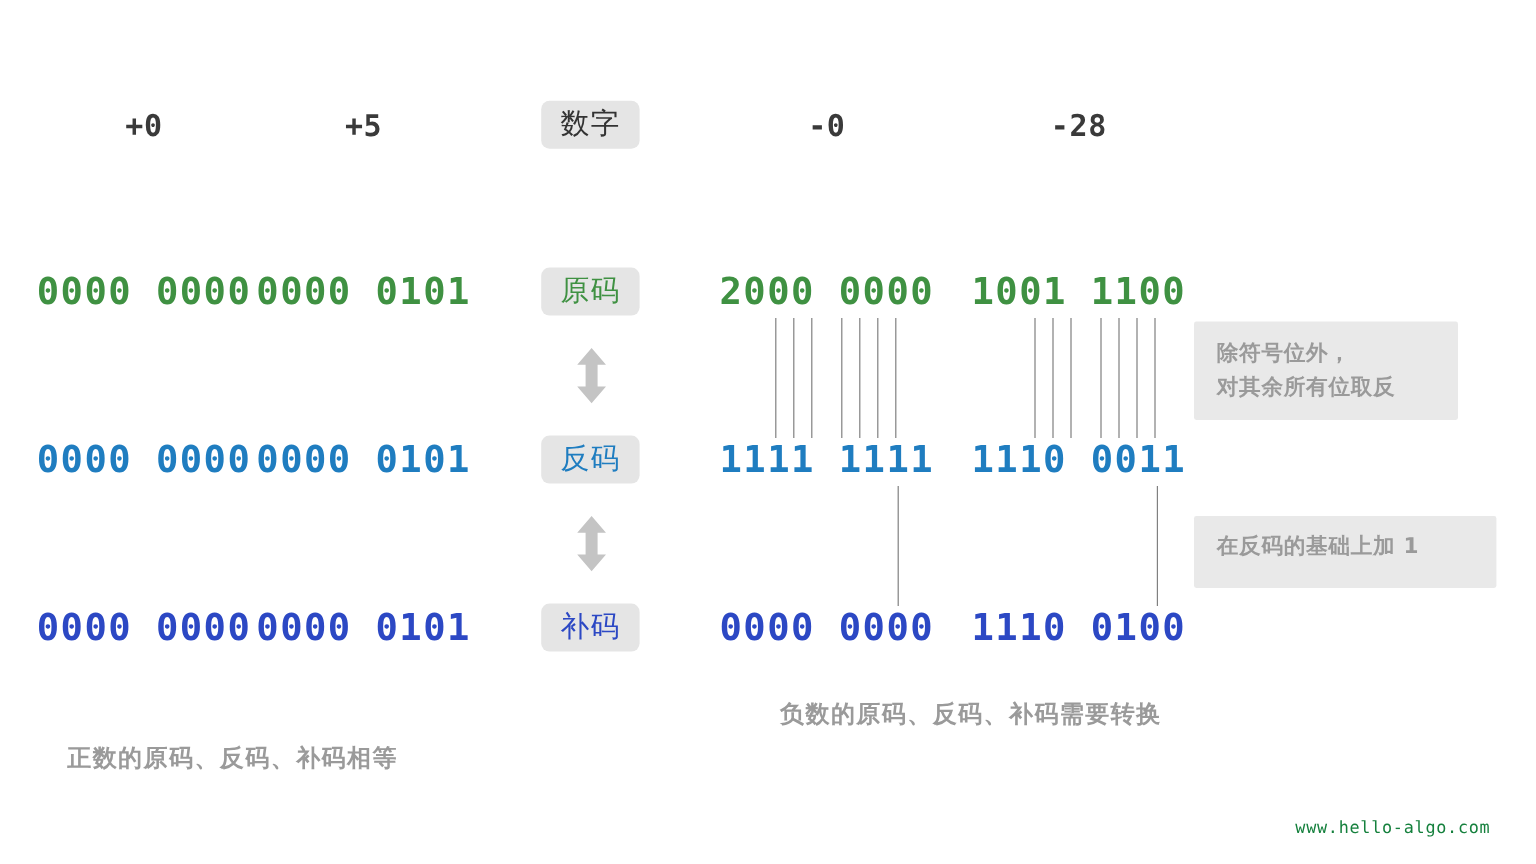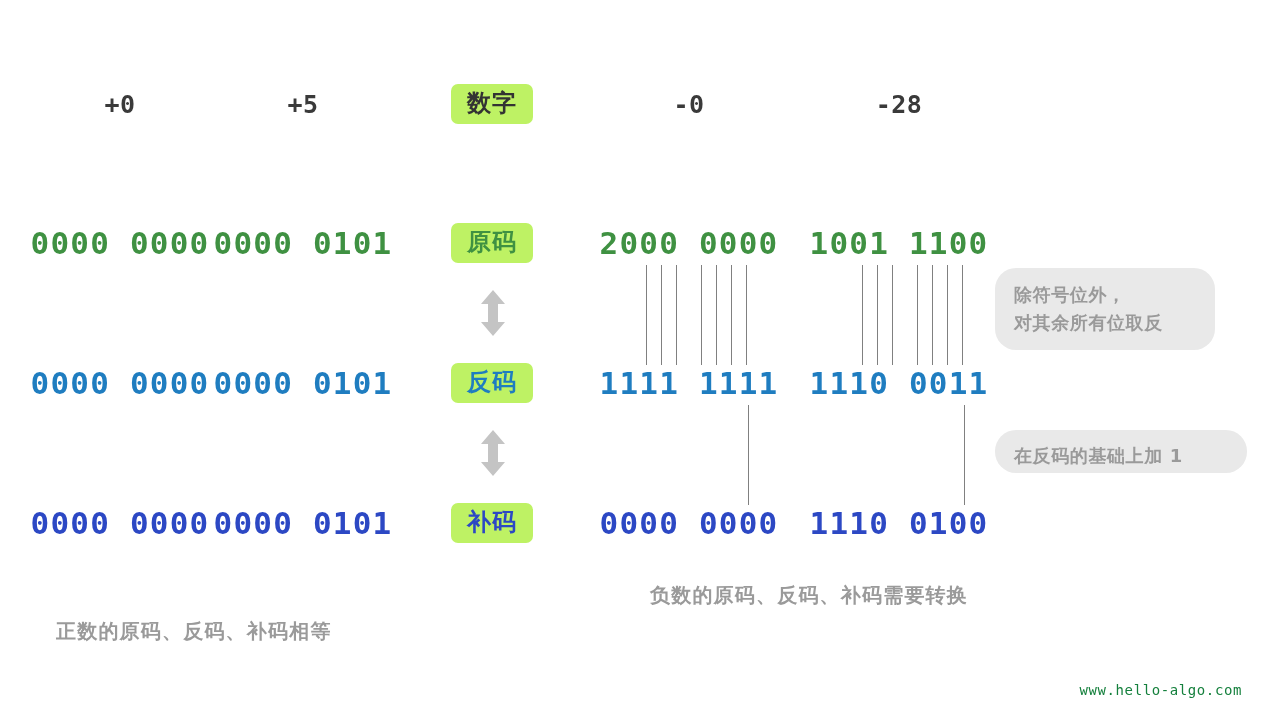--- a/index.html
+++ b/index.html
@@ -59,26 +59,26 @@
     font-size: 31px;
     font-weight: 700;
     letter-spacing: 1.2px;
   }
   .bin.green { color: #3f9142; }
   .bin.blue  { color: #1f7dc0; }
   .bin.navy  { color: #2c48c4; }
 
   
   .chip {
-    background: #bef264;
+    background: #e5e5e5;
     border-radius: 7px;
     padding: 7px 16px 9px 16px;
     font-family: "DejaVu Sans", "Liberation Sans", sans-serif;
     font-size: 24px;
-    font-weight: 700;
+    font-weight: 400;
     line-height: 1;
     letter-spacing: 1px;
     display: inline-block;
   }
   .chip.dark  { color: #333333; }
   .chip.green { color: #3f9142; }
   .chip.blue  { color: #1f7dc0; }
   .chip.navy  { color: #2c48c4; }
 
   
@@ -95,32 +95,32 @@
   .conn {
     position: absolute;
     width: 1px;
     background: #808080;
   }
 
   
   .note {
     position: absolute;
     background: #e9e9e9;
-    border-radius: 21px;
+    border-radius: 2px;
     color: #9a9a9a;
     font-family: "DejaVu Sans", "Liberation Sans", sans-serif;
     font-size: 18px;
     font-weight: 700;
     line-height: 1.55;
     letter-spacing: 0.6px;
     padding: 13px 19px;
     white-space: pre-line;
   }
   #note-invert { left: 995px; top: 268px; width: 220px; }
-  #note-plus1  { left: 995px; top: 430px; width: 252px; padding-top: 12px; padding-bottom: 3px; }
+  #note-plus1  { left: 995px; top: 430px; width: 252px; padding-top: 12px; padding-bottom: 20px; }
 
   
   .caption {
     position: absolute;
     color: #9a9a9a;
     font-family: "DejaVu Sans", "Liberation Sans", sans-serif;
     font-size: 20px;
     font-weight: 700;
     letter-spacing: 1.2px;
     white-space: pre;

